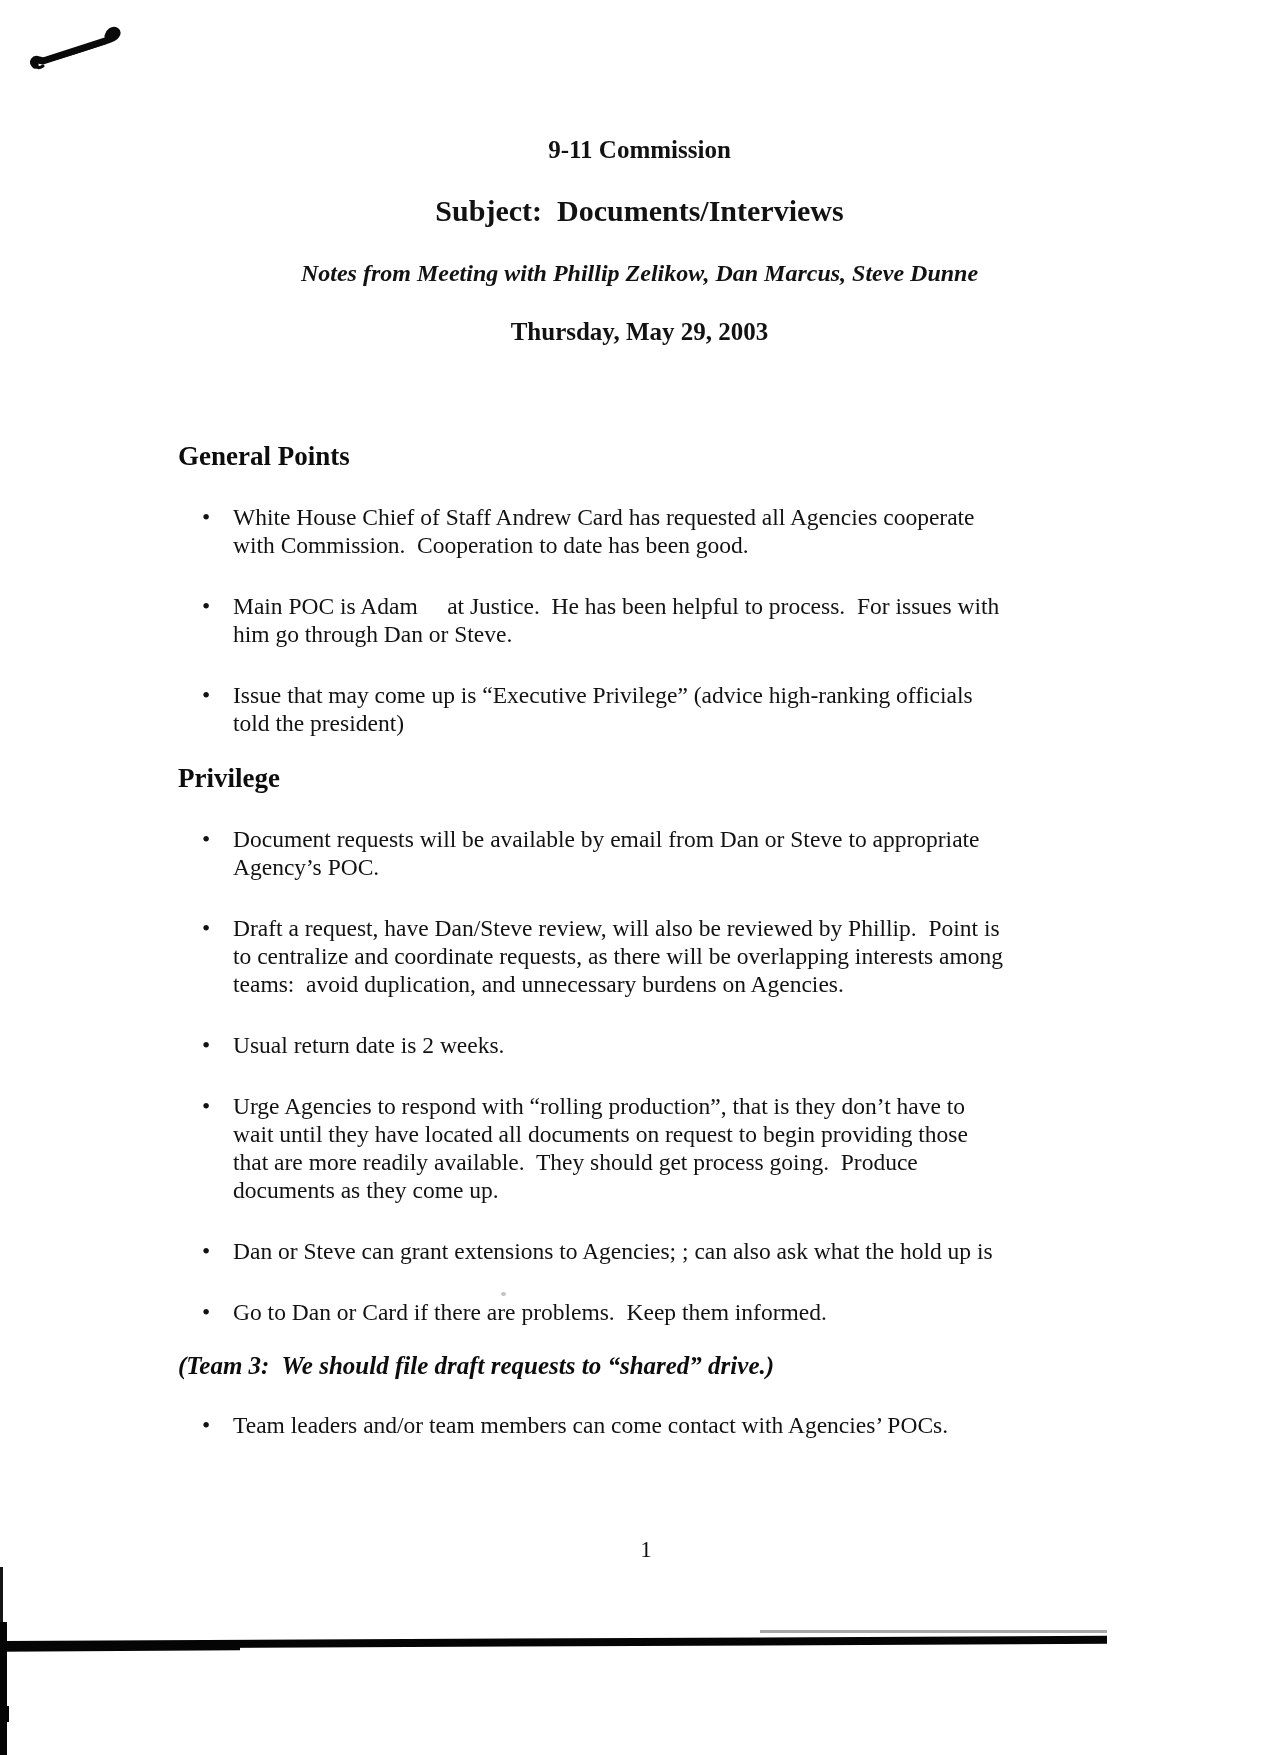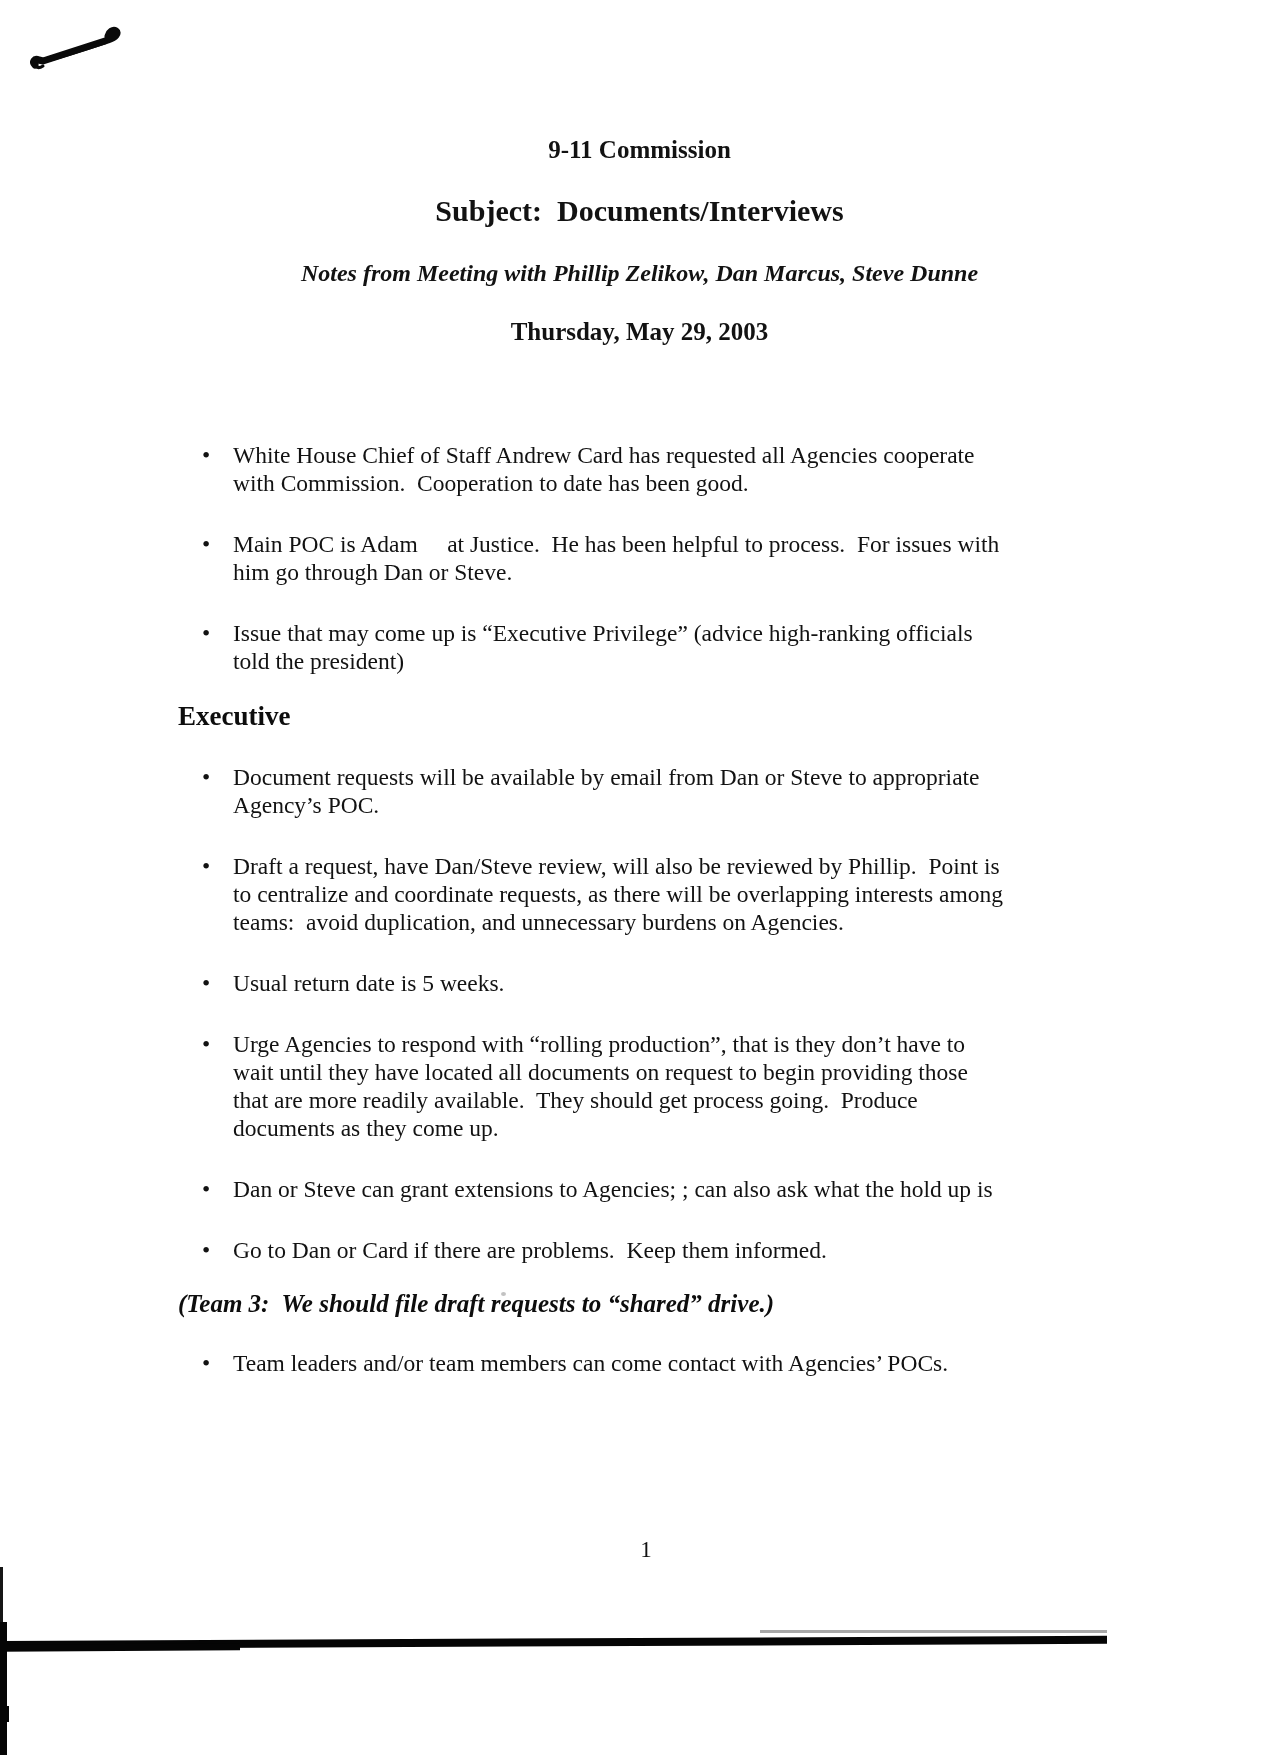--- a/index.html
+++ b/index.html
@@ -66,53 +66,54 @@
   </svg>
   <div class="corner-speck"></div>
 
   <div class="hdr org">9-11 Commission</div>
   <div class="hdr subject">Subject:  Documents/Interviews</div>
   <div class="hdr meeting-note">Notes from Meeting with Phillip Zelikow, Dan Marcus, Steve Dunne</div>
   <div class="hdr date">Thursday, May 29, 2003</div>
 
   <div class="doc-body">
     <div id="sections">
+        <h2 class="section-heading">General Points</h2>
         <ul class="bullets">
           <li>
             <span class="dot">•</span>
             <span class="bullet-text">White House Chief of Staff Andrew Card has requested all Agencies cooperate
 with Commission.  Cooperation to date has been good.</span>
           </li>
           <li>
             <span class="dot">•</span>
             <span class="bullet-text">Main POC is Adam     at Justice.  He has been helpful to process.  For issues with
 him go through Dan or Steve.</span>
           </li>
           <li>
             <span class="dot">•</span>
             <span class="bullet-text">Issue that may come up is “Executive Privilege” (advice high-ranking officials
 told the president)</span>
           </li>
         </ul>
-        <h2 class="section-heading">Executive</h2>
+        <h2 class="section-heading">Privilege</h2>
         <ul class="bullets">
           <li>
             <span class="dot">•</span>
             <span class="bullet-text">Document requests will be available by email from Dan or Steve to appropriate
 Agency’s POC.</span>
           </li>
           <li>
             <span class="dot">•</span>
             <span class="bullet-text">Draft a request, have Dan/Steve review, will also be reviewed by Phillip.  Point is
 to centralize and coordinate requests, as there will be overlapping interests among
 teams:  avoid duplication, and unnecessary burdens on Agencies.</span>
           </li>
           <li>
             <span class="dot">•</span>
-            <span class="bullet-text">Usual return date is 5 weeks.</span>
+            <span class="bullet-text">Usual return date is 2 weeks.</span>
           </li>
           <li>
             <span class="dot">•</span>
             <span class="bullet-text">Urge Agencies to respond with “rolling production”, that is they don’t have to
 wait until they have located all documents on request to begin providing those
 that are more readily available.  They should get process going.  Produce
 documents as they come up.</span>
           </li>
           <li>
             <span class="dot">•</span>

